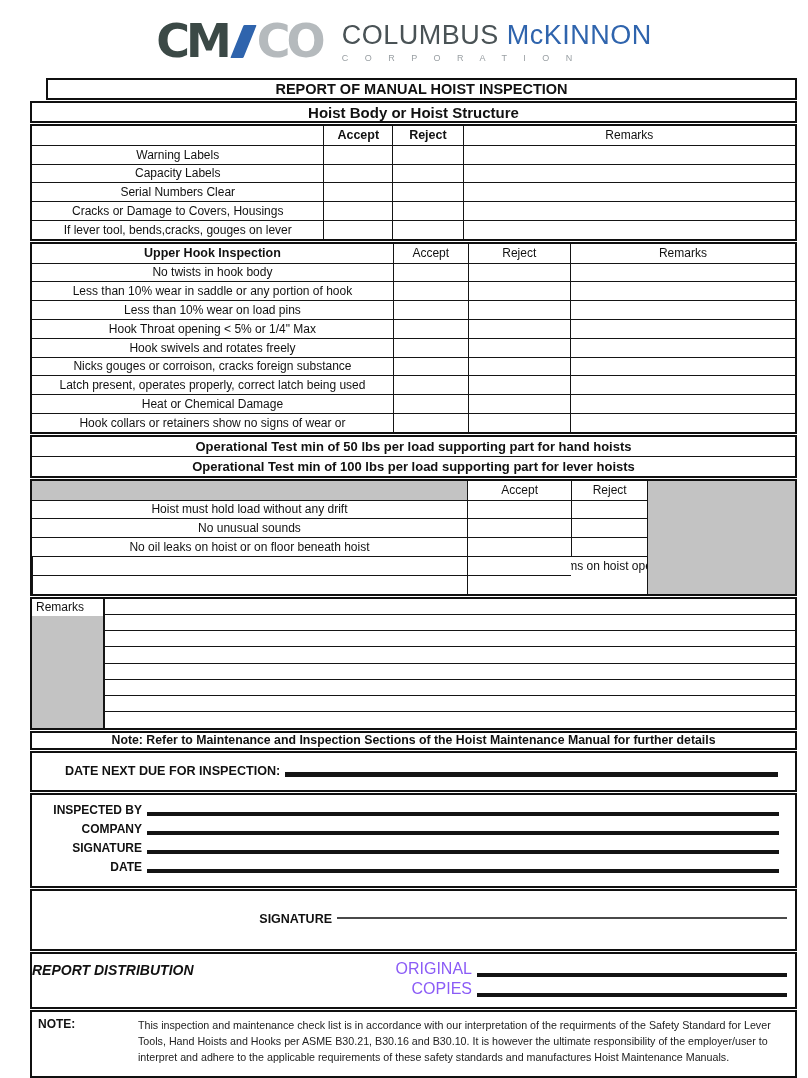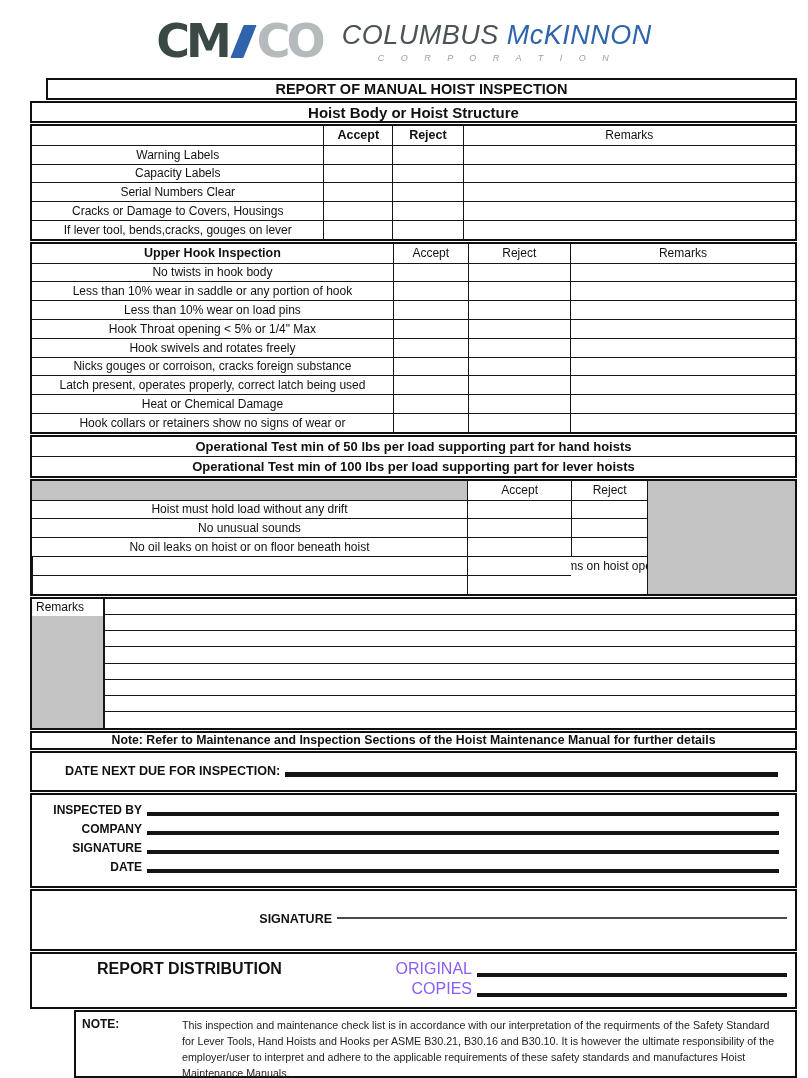--- a/index.html
+++ b/index.html
@@ -10,21 +10,21 @@
   }
   .page { width:808px; min-height:1078px; padding-top:10px; }
 
   
   .logo-row { height:62px; display:flex; align-items:center; justify-content:center; gap:20px; margin-bottom:6px; }
   .logomark { display:flex; align-items:center; }
   .lm { font-family:"DejaVu Sans", sans-serif; font-weight:800; font-size:46px; line-height:1; letter-spacing:-4px; }
   .lm-m { margin-right:2px; }
   .lm-slash { display:inline-block; width:13px; height:33px; transform:skewX(-22deg); margin:0 1px 0 7px; border-radius:1px; }
   .lm-gray2 { margin-left:6px; }
-  .logotext { text-align:center;font-style:italic; }
+  .logotext { text-align:left; }
   .logoname { font-size:27px; letter-spacing:0.5px; font-weight:500; white-space:nowrap; }
   .logocorp { font-size:9px; letter-spacing:7px; margin-top:2px; }
 
   
   .form { width:767px; margin-left:30px; }
   .sec { border:2px solid #101010; margin-top:1px; background:#fff; }
   .sec:first-child { margin-top:0;margin-left:16px; }
 
   .title-row { height:22px; display:flex; align-items:center; justify-content:center;
                font-weight:bold; font-size:14.5px; }
@@ -76,25 +76,25 @@
 
   .approvalbox { height:62px; padding:4px 8px 0 0; }
   .ap1 { display:flex; align-items:flex-end; height:20px; }
   .ap-label { width:160px; padding-left:42px; font-weight:bold; font-size:12.5px; }
   .ap-name { width:140px; text-align:right; font-weight:bold; font-size:12.5px; }
   .ap2 { display:flex; align-items:flex-end; height:20px; margin-top:11px; }
   .ap-sig { width:300px; text-align:right; font-weight:bold; font-size:12.5px; }
 
   .distbox { height:57px; padding:4px 8px 0 0; }
   .dist-row { display:flex; align-items:flex-end; height:20px; }
-  .dist-label { width:360px; padding-left:65px; font-weight:bold; font-size:16px; }
+  .dist-label { width:360px; font-weight:bold; font-size:14px;font-style:italic; }
   .dist-sub { width:80px; text-align:right; font-size:16px; color:#8b5cf6; }
   .dist-spacer { width:360px; }
 
-  .notebox { height:68px; display:grid; grid-template-columns:100px 1fr; padding:5px 18px 6px 6px;margin-left:44px; }
+  .notebox { height:68px; display:grid; grid-template-columns:100px 1fr; padding:5px 18px 6px 6px; }
   .note-label { font-weight:bold; font-size:12px; }
   .note-text { font-size:10.7px; line-height:1.5; color:#222; }
 </style>
 </head>
 <body>
 
 <div class="page">
 
   <header class="logo-row">
     <div class="logomark" aria-hidden="true">

